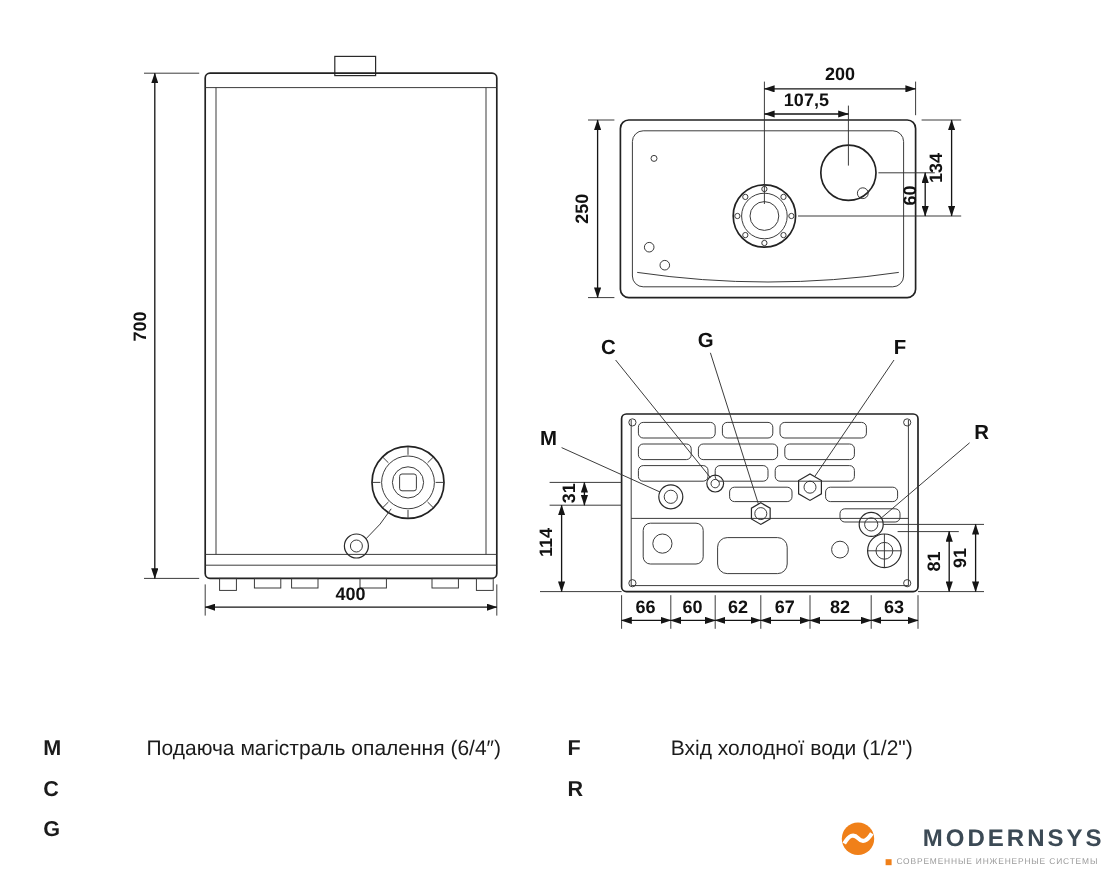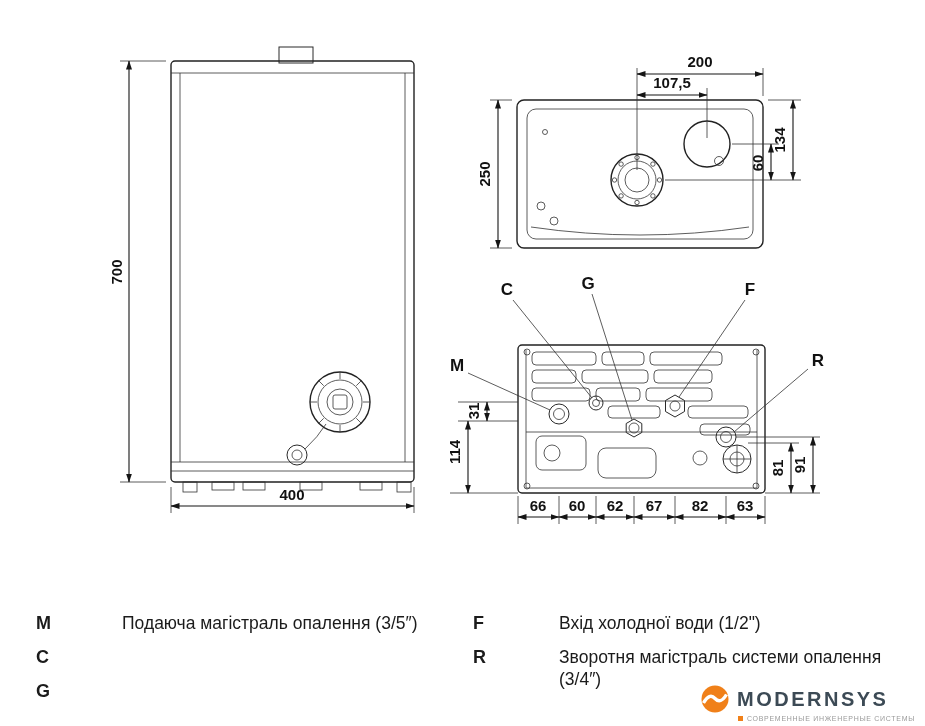--- a/index.html
+++ b/index.html
@@ -21,21 +21,21 @@
   .legend-col { position:absolute; top:8px; }
   .legend-col-left  { left:36px;  }
   .legend-col-right { left:473px; }
   .legend-row { display:flex; align-items:flex-start; margin-bottom:12px; }
   .legend-key  { font-weight:bold; width:86px; font-size:18px; line-height:22px; }
   .legend-text { font-size:17.5px; width:345px; line-height:22px; }
 
   
   .logo { position:absolute; left:700px; top:684px; }
   .logo-row { display:flex; align-items:center; gap:7px; }
-  .logo-brand { font-size:20px; font-weight:bold; color:#3c4a55; letter-spacing:2.5px; }
+  .logo-brand { font-size:20px; font-weight:bold; color:#3c4a55; letter-spacing:2.5px;margin-left:32px; }
   .logo-tagline-row { display:flex; align-items:center; gap:4px; margin-top:1px; padding-left:38px; }
   .logo-sq { width:5px; height:5px; background:#f08019; flex:0 0 auto; }
   .logo-tagline { font-size:7px; color:#9a9a9a; letter-spacing:0.7px; white-space:nowrap; }
 </style>
 </head>
 <body>
 
 <div class="canvas">
 
   <svg class="drawing-svg" width="925" height="600" viewBox="0 0 925 600">
@@ -269,37 +269,36 @@
       <text x="783" y="468" transform="rotate(-90 783 468)" text-anchor="middle" class="dimtxt">81</text>
       <line x1="813" y1="437" x2="813" y2="493" class="dim" marker-start="url(#ar)" marker-end="url(#ar)"></line>
       <text x="805" y="465" transform="rotate(-90 805 465)" text-anchor="middle" class="dimtxt">91</text>
     </g>
   </svg>
 
   <div class="legend">
     <div class="legend-col legend-col-left">
       <div class="legend-row">
         <span class="legend-key">M</span>
-        <span class="legend-text">Подаюча магістраль опалення (3/5″)</span>
+        <span class="legend-text">Подаюча магістраль опалення (6/4″)</span>
       </div>
       <div class="legend-row">
         <span class="legend-key">C</span>
       </div>
       <div class="legend-row">
         <span class="legend-key">G</span>
       </div>
     </div>
     <div class="legend-col legend-col-right">
       <div class="legend-row">
         <span class="legend-key">F</span>
         <span class="legend-text">Вхід холодної води (1/2")</span>
       </div>
       <div class="legend-row">
         <span class="legend-key">R</span>
-        <span class="legend-text">Зворотня магістраль системи опалення (3/4″)</span>
       </div>
     </div>
   </div>
 
   <div class="logo">
     <div class="logo-row">
       <svg width="30" height="30" viewBox="0 0 30 30">
         <circle cx="15" cy="15" r="13.5" fill="#f08019"></circle>
         <path d="M3.5,19 Q9.5,8.5 15,14.5 Q20.5,20.5 26.5,10.5" stroke="#ffffff" stroke-width="3.4" fill="none"></path>
       </svg>

